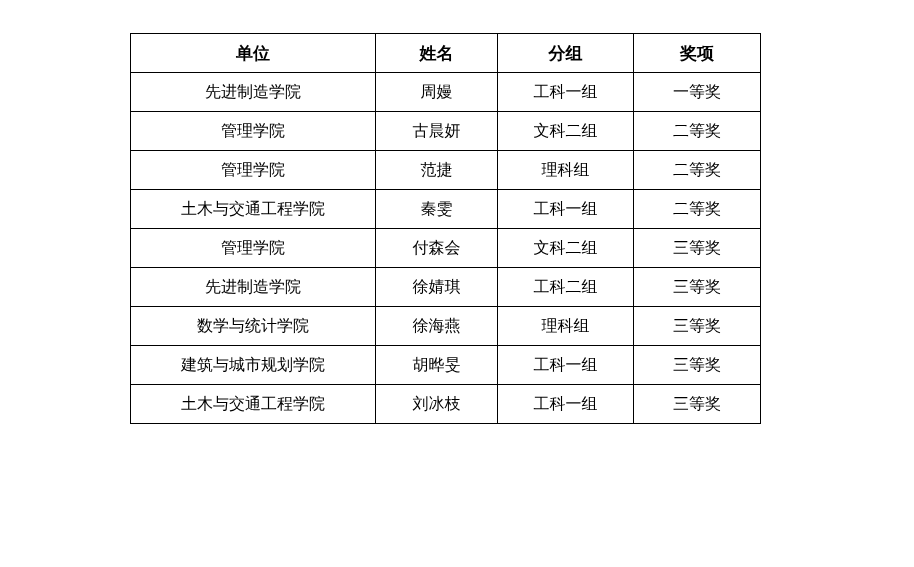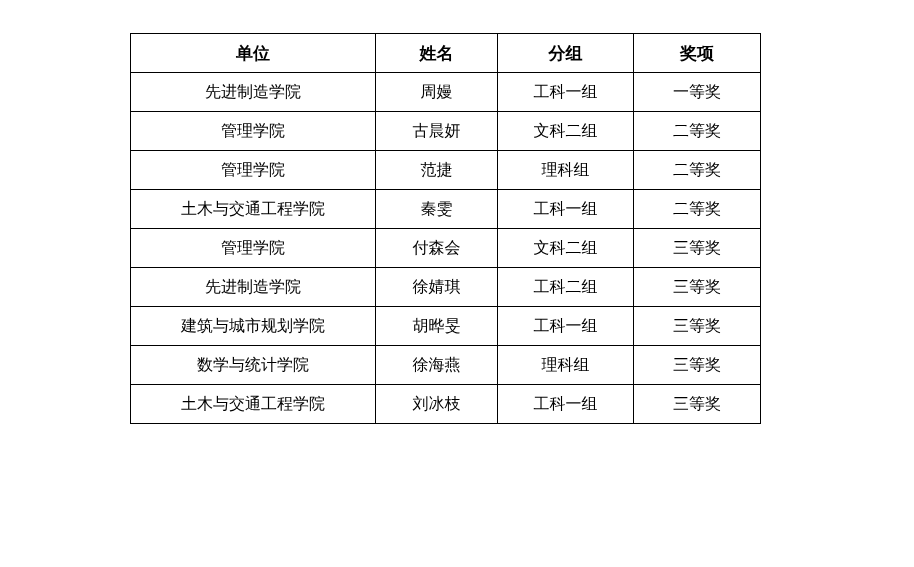--- a/index.html
+++ b/index.html
@@ -88,29 +88,29 @@
           <td>文科二组</td>
           <td>三等奖</td>
         </tr>
         <tr>
           <td>先进制造学院</td>
           <td>徐婧琪</td>
           <td>工科二组</td>
           <td>三等奖</td>
         </tr>
         <tr>
+          <td>数学与统计学院</td>
+          <td>徐海燕</td>
+          <td>理科组</td>
+          <td>三等奖</td>
+        </tr>
+        <tr>
           <td>建筑与城市规划学院</td>
           <td>胡晔旻</td>
           <td>工科一组</td>
-          <td>三等奖</td>
-        </tr>
-        <tr>
-          <td>数学与统计学院</td>
-          <td>徐海燕</td>
-          <td>理科组</td>
           <td>三等奖</td>
         </tr>
         <tr>
           <td>土木与交通工程学院</td>
           <td>刘冰枝</td>
           <td>工科一组</td>
           <td>三等奖</td>
         </tr>
       </tbody>
     </table>

